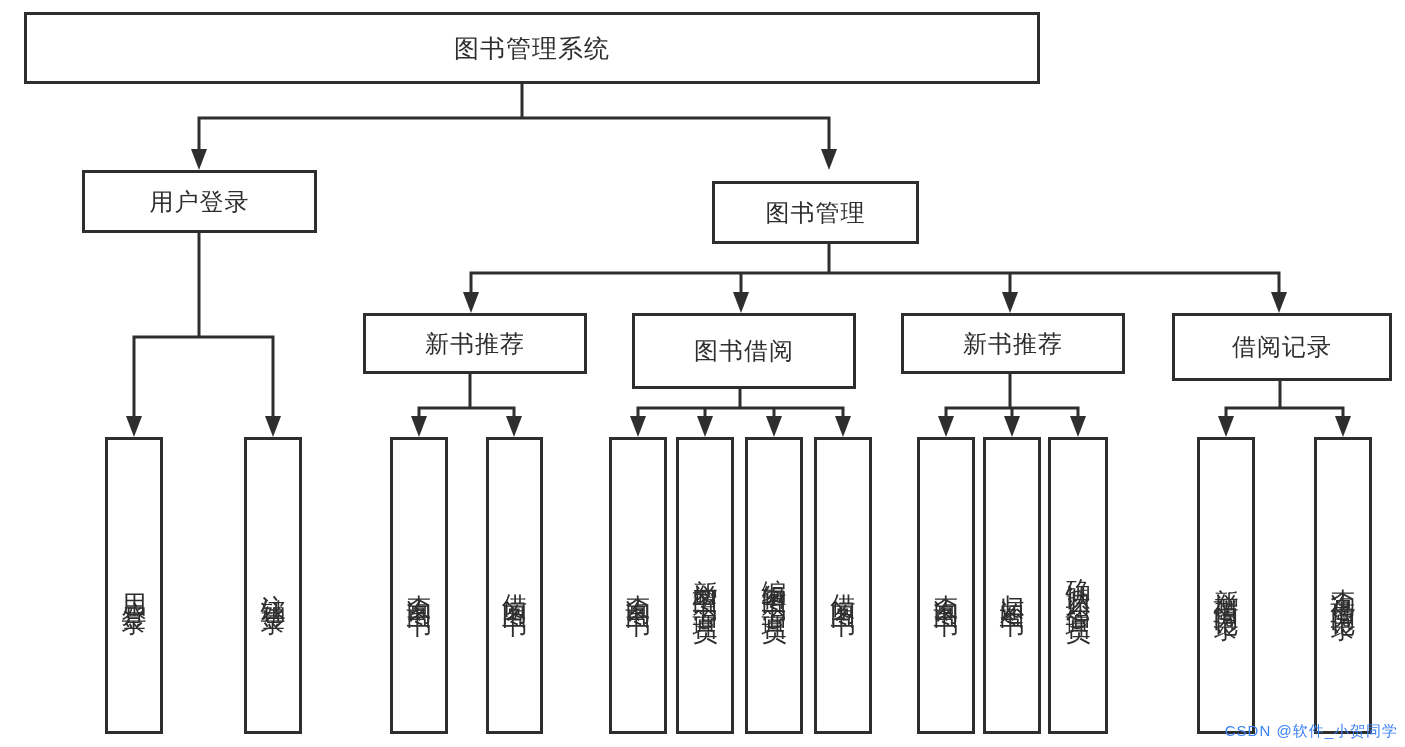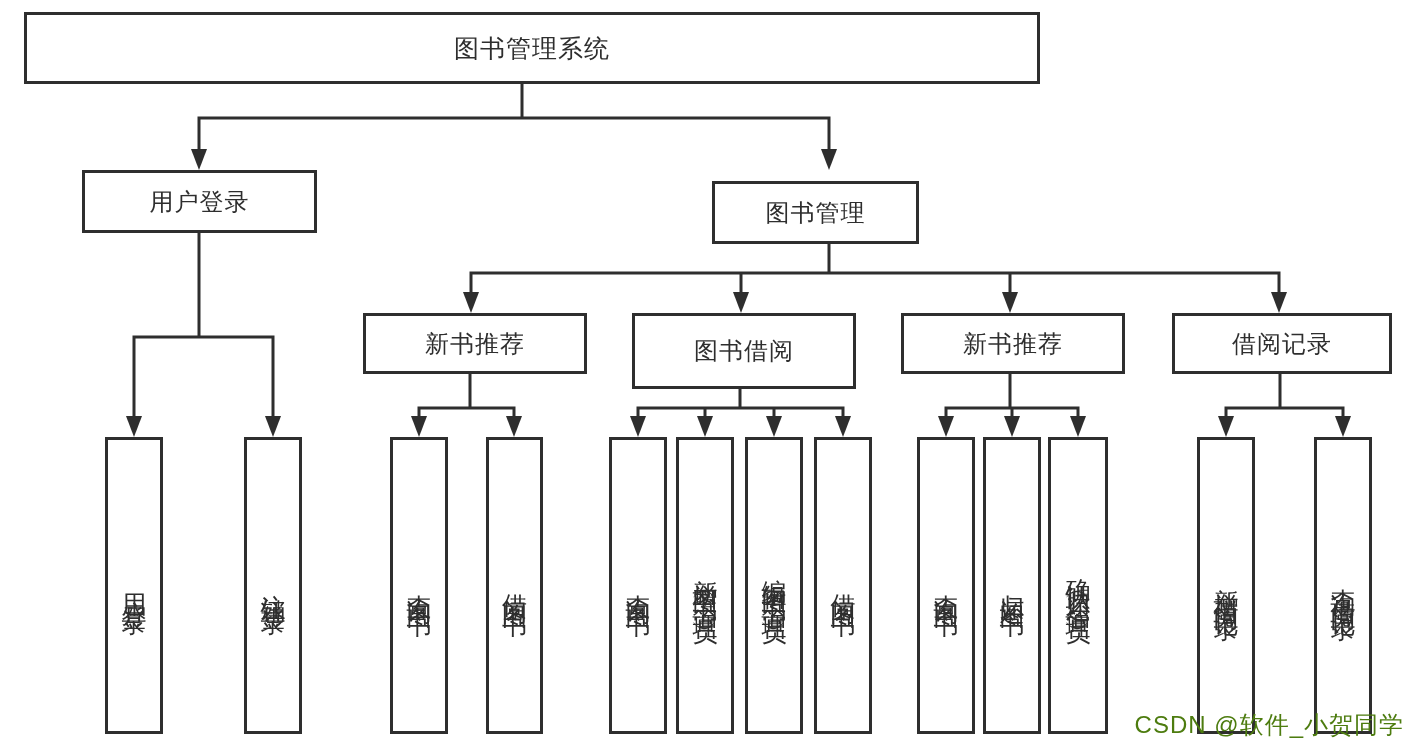--- a/index.html
+++ b/index.html
@@ -42,25 +42,25 @@
   }
   .vnode > span {
     writing-mode: vertical-rl;
     font-size: 25px;
     letter-spacing: 6px;
     line-height: 1;
     white-space: nowrap;
   }
   .watermark {
     position: absolute;
-    right: 1px;
+    right: 7px;
     bottom: 6px;
-    font-size: 24px;
+    font-size: 15px;
     letter-spacing: 1px;
-    color: #4d7c0f;
+    color: #3b82f6;
     white-space: nowrap;
   }
 </style>
 </head>
 <body>
 
 <div class="canvas">
 
   <svg class="wires" viewBox="0 0 1405 747" xmlns="http://www.w3.org/2000/svg">
     <g fill="none" stroke="#2e2e2e" stroke-width="3">
@@ -96,21 +96,21 @@
   </svg>
 
   <div class="hnode root" style="left:24px; top:12px; width:1016px; height:72px;">图书管理系统</div>
 
   <div class="hnode" style="left:82px; top:170px; width:235px; height:63px;">用户登录</div>
   <div class="hnode" style="left:712px; top:181px; width:207px; height:63px;font-family:Liberation Mono, monospace;">图书管理</div>
 
   <div class="hnode" style="left:363px; top:313px; width:224px; height:61px;">新书推荐</div>
   <div class="hnode" style="left:632px; top:313px; width:224px; height:76px;">图书借阅</div>
   <div class="hnode" style="left:901px; top:313px; width:224px; height:61px;">新书推荐</div>
-  <div class="hnode" style="left:1172px; top:313px; width:220px; height:61px;">借阅记录</div>
+  <div class="hnode" style="left:1172px; top:313px; width:220px; height:68px;">借阅记录</div>
 
   <div class="vnode" style="left:105px; top:437px; width:58px; height:297px;">
     <span>用户登录</span>
   </div>
   <div class="vnode" style="left:244px; top:437px; width:58px; height:297px;">
     <span>注销登录</span>
   </div>
 
   <div class="vnode" style="left:390px; top:437px; width:58px; height:297px;">
     <span>查询图书</span>

